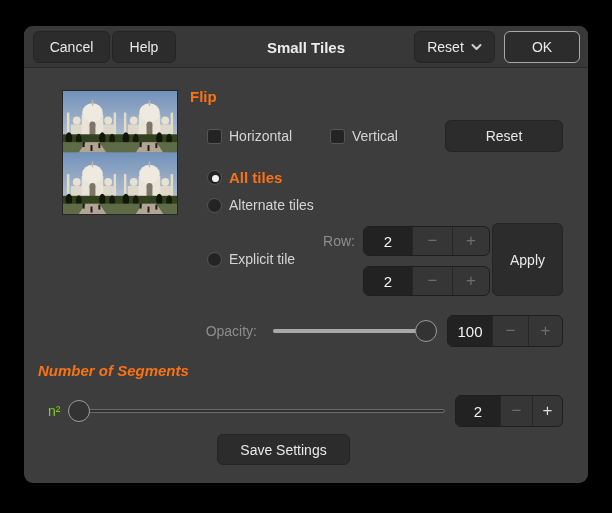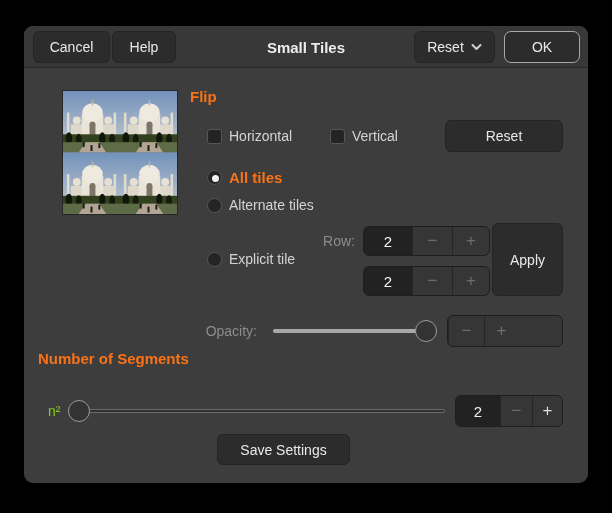--- a/index.html
+++ b/index.html
@@ -97,21 +97,21 @@
     <button class="btn" style="left:9px; top:5px; width:77px; height:32px;">Cancel</button>
     <button class="btn" style="left:88px; top:5px; width:64px; height:32px;">Help</button>
     <button class="btn" style="left:390px; top:5px; width:81px; height:32px;">
       <span>Reset</span>
       <span class="chevron">
         <svg width="11" height="8" viewBox="0 0 11 8">
             <polyline points="1.5,2 5.5,6 9.5,2" fill="none" stroke="#d0d0d0" stroke-width="2" stroke-linecap="round" stroke-linejoin="round"></polyline>
           </svg>
       </span>
     </button>
-    <button class="btn default" style="left:480px; top:5px; width:76px; height:32px;border-radius:7px;">OK</button>
+    <button class="btn default" style="left:480px; top:5px; width:76px; height:32px;">OK</button>
   </div>
 
   <div class="preview">
     <svg width="114" height="123" viewBox="0 0 116 125" preserveAspectRatio="none">
       <defs>
         <linearGradient id="sky" x1="0" y1="0" x2="0" y2="1">
           <stop offset="0" stop-color="#7292bb"></stop>
             <stop offset="1" stop-color="#c9cdd2"></stop>
         </linearGradient>
         <g id="tile">
@@ -189,25 +189,26 @@
 
   <div class="hrow" style="left:133px; top:289px; width:100px; height:32px; justify-content:flex-end;">
     <span class="label dim">Opacity:</span>
   </div>
   <div class="slider" style="left:249px; top:294px; width:164px;">
     <div class="trough"></div>
     <div class="fill" style="width: calc(100% - 11px);"></div>
     <div class="knob" style="left: calc(100% - 22px);"></div>
   </div>
   <div class="spin" style="left:423px; top:289px; width:116px; height:32px;">
+    <div class="spin-value" style="width:44px;">100</div>
     <div class="spin-btn dim" style="width:36px;">−</div>
     <div class="spin-btn dim" style="width:34px;">+</div>
   </div>
 
-  <div class="label bold" style="position:absolute; left:14px; top:324px;">Number of Segments</div>
+  <div class="label bold" style="position:absolute; left:14px; top:336px;font-style:italic;">Number of Segments</div>
 
   <div class="hrow" style="left:24px; top:369px; width:18px; height:32px;">
     <span class="label" style="color:#84cc16;">n²</span>
   </div>
   <div class="slider" style="left:44px; top:374px; width:377px;">
     <div class="trough"></div>
     <div class="fill" style="width: calc(0% + 11px);"></div>
     <div class="knob" style="left: calc(0% + 0px);"></div>
   </div>
   <div class="spin" style="left:431px; top:369px; width:108px; height:32px;">

